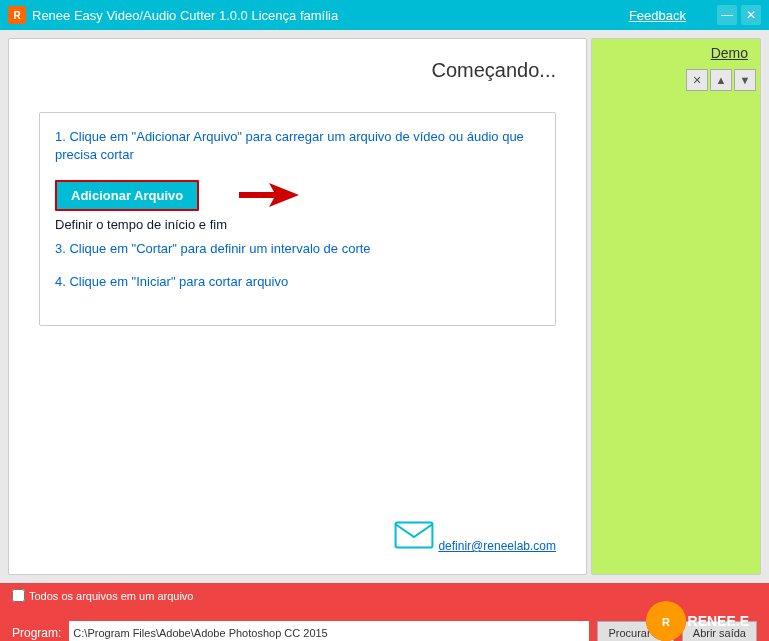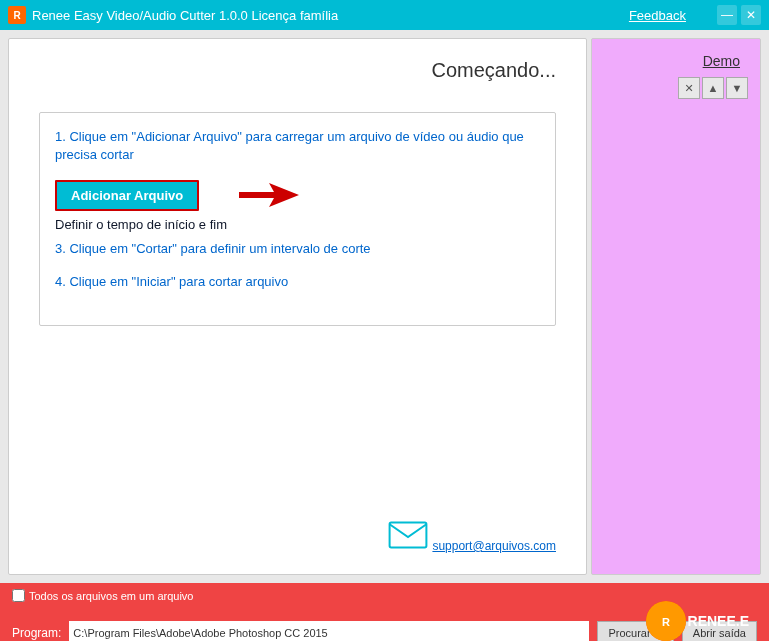--- a/index.html
+++ b/index.html
@@ -143,28 +143,28 @@
     .email-link {
       font-size: 12px;
       color: #0066cc;
       text-decoration: underline;
       cursor: pointer;
     }
 
     
     .right-panel {
       width: 170px;
-      background: #f0abfc;
+      background: #bef264;
       margin: 8px 8px 8px 4px;
       border: 1px solid #cccccc;
       border-radius: 2px;
       display: flex;
       flex-direction: column;
       align-items: flex-end;
-      padding: 12px;
+      padding: 4px;
     }
 
     .demo-label {
       font-size: 14px;
       color: #333;
       text-decoration: underline;
       margin: 2px 8px 8px 0;
       cursor: pointer;
       align-self: flex-end;
     }
@@ -341,21 +341,21 @@
       <div class="instruction-step">3. Clique em "Cortar" para definir um intervalo de corte</div>
 
       <div class="instruction-step">4. Clique em "Iniciar" para cortar arquivo</div>
     </div>
 
     <div class="email-section">
       <svg class="envelope-svg" viewBox="0 0 50 35">
         <rect x="2" y="2" width="46" height="31" rx="2" ry="2" fill="none" stroke="#00bcd4" stroke-width="2.5"></rect>
         <polyline points="2,4 25,20 48,4" fill="none" stroke="#00bcd4" stroke-width="2.5"></polyline>
       </svg>
-      <a class="email-link">support@arquivos.com</a>
+      <a class="email-link">definir@reneelab.com</a>
     </div>
   </div>
 
   <div class="right-panel">
     <span class="demo-label">Demo</span>
     <div class="right-controls">
       <button class="right-btn">✕</button>
       <button class="right-btn">▲</button>
       <button class="right-btn">▼</button>
     </div>

